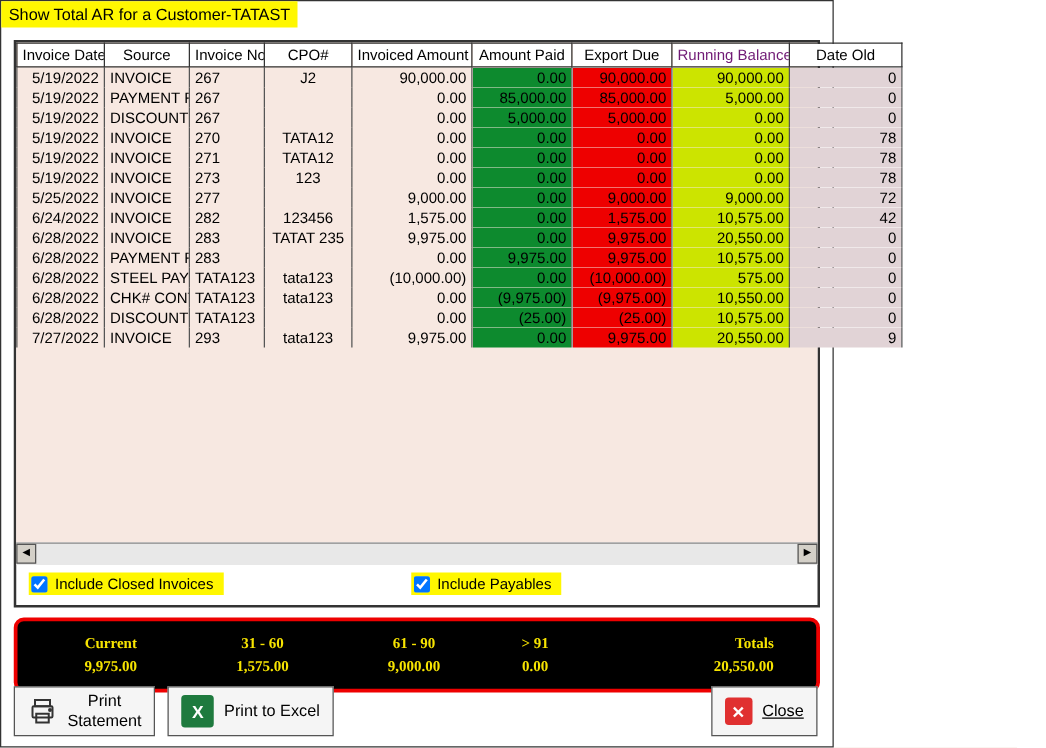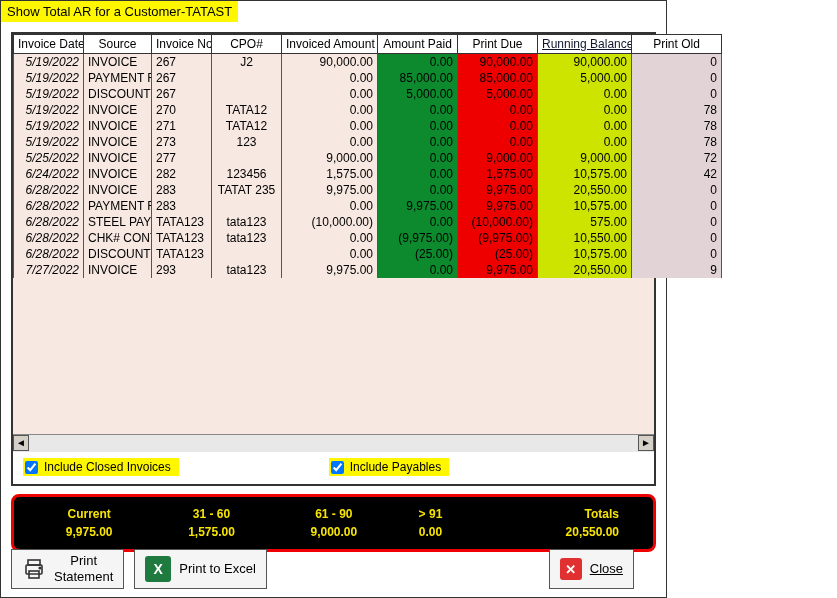--- a/index.html
+++ b/index.html
@@ -47,32 +47,32 @@
     margin-top:48px;
   }
   table.grid td {
     border-right:1px solid #555;
     border-left:1px solid #555;
     padding:0 4px;
     height:16px;
     white-space:nowrap;
     overflow:hidden;
   }
-  .col-date{width:70px;text-align:right;font-style:italic;}
+  .col-date{width:70px;text-align:right;}
   .col-src{width:68px;text-align:left;}
   .col-inv{width:60px;text-align:left;}
   .col-cpo{width:70px;text-align:center;}
   .col-amt{width:96px;text-align:right;}
   .col-paid{width:80px;text-align:right;}
   .col-due{width:80px;text-align:right;}
   .col-bal{width:94px;text-align:right;}
   .col-days{width:90px;text-align:right;}
   th.h-paid{background:#0d8a2e;color:#000;}
   th.h-due{background:#ee0000;color:#000;}
-  th.h-bal{background:#cce400;color:#0f172a;text-decoration:underline;}
+  th.h-bal{background:#cce400;color:#701a75;}
   td.c-paid{background:#0d8a2e;color:#000;}
   td.c-due{background:#ee0000;color:#000;}
   td.c-bal{background:#cce400;color:#000;}
   td.c-days{background:#e1d3d6;}
   .scroll-h {
     height:18px;
     background:#e8e8e8;
     border-top:1px solid #888;
     position:relative;
   }
@@ -83,27 +83,28 @@
   .check-wrap{background:#fff700;display:inline-flex;align-items:center;padding:2px 8px 2px 2px;gap:6px;}
   .check-wrap input{margin:0;}
   .aging {
     margin:8px 10px 0 10px;
     background:#000;
     border:3px solid #ee0000;
     border-radius:8px;
     padding:8px 14px;
     color:#f7e400;
     font-weight:bold;
+    font-family:Liberation Serif, serif;
   }
   .aging table{width:100%;border-collapse:collapse;}
   .aging td{text-align:center;padding:2px 4px;}
   .aging .ar{text-align:right;padding-right:20px;}
   .buttons-row{
     position:absolute;
-    bottom:8px; left:10px; right:22px;
+    bottom:8px; left:10px; right:2px;
     display:flex; align-items:center;
   }
   .btn {
     border:1px solid #555;
     background:#f5f5f5;
     padding:6px 10px;
     display:inline-flex;
     align-items:center;
     gap:8px;
     height:40px;
@@ -140,23 +141,23 @@
             <col class="col-days">
         </colgroup>
         <thead>
           <tr>
             <th>Invoice Date</th>
             <th>Source</th>
             <th>Invoice No</th>
             <th>CPO#</th>
             <th>Invoiced Amount</th>
             <th class="h-paid">Amount Paid</th>
-            <th class="h-due">Print Due</th>
+            <th class="h-due">Export Due</th>
             <th class="h-bal">Running Balance</th>
-            <th>Print Old</th>
+            <th>Date Old</th>
           </tr>
         </thead>
         <tbody id="grid-body">
             <tr>
               <td class="col-date">5/19/2022</td>
               <td class="col-src">INVOICE</td>
               <td class="col-inv">267</td>
               <td class="col-cpo">J2</td>
               <td class="col-amt">90,000.00</td>
               <td class="col-paid c-paid">0.00</td>

